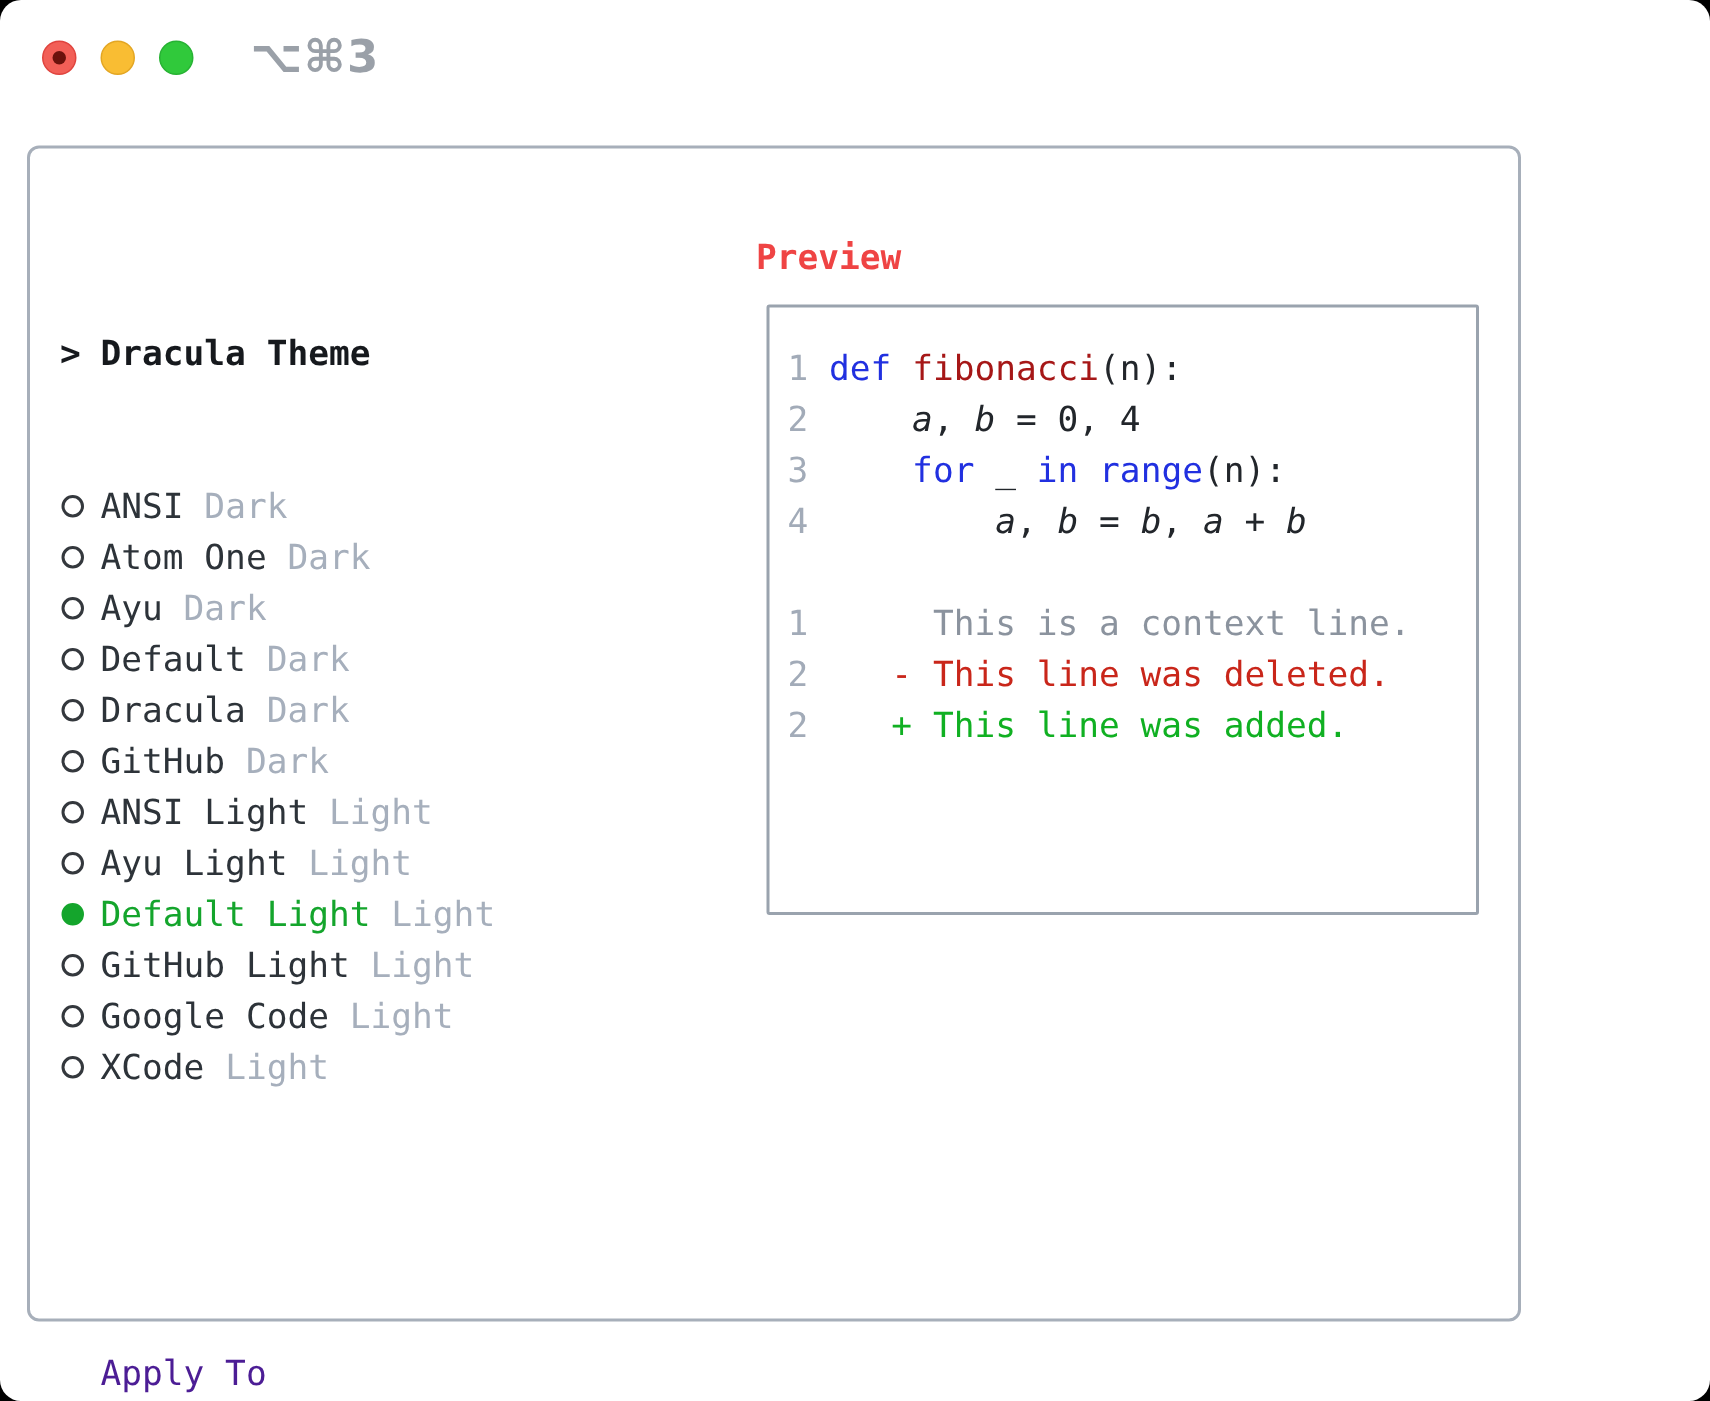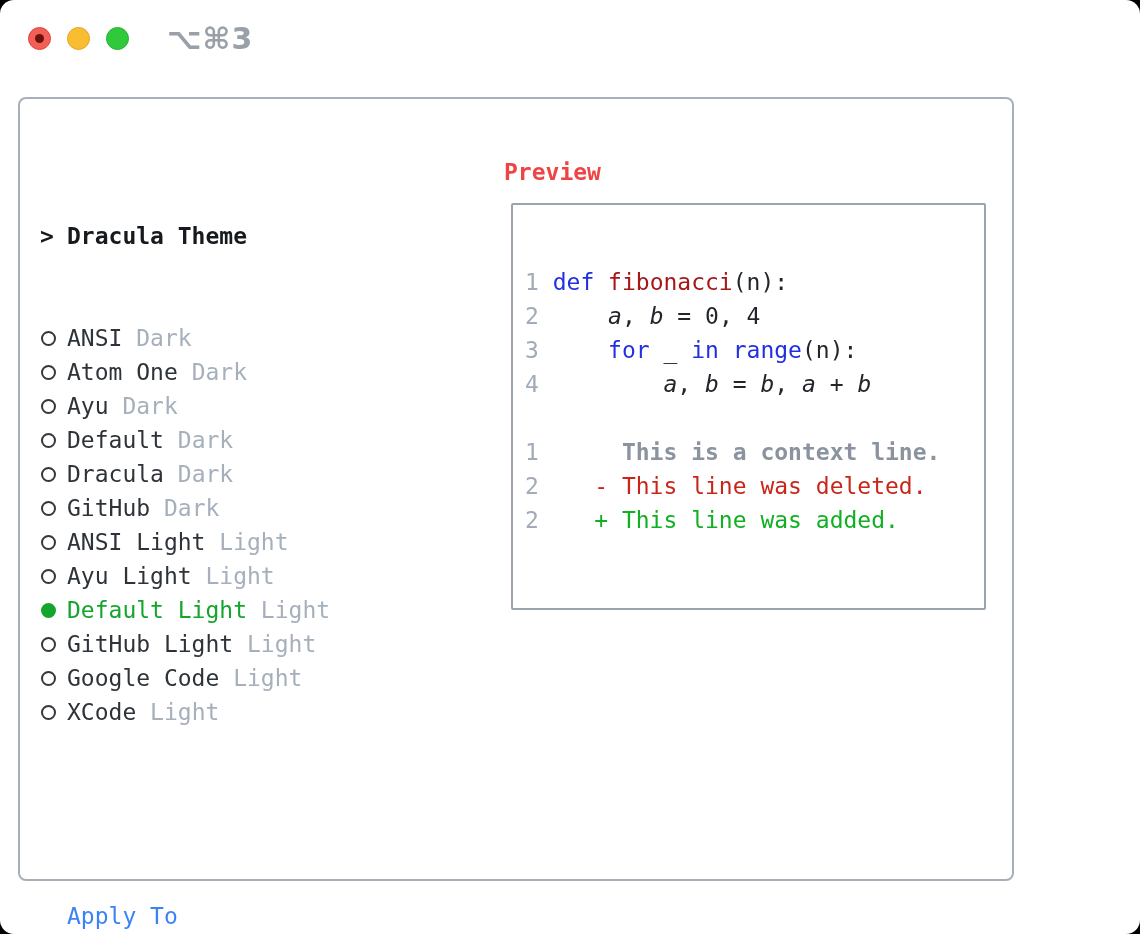--- a/index.html
+++ b/index.html
@@ -44,42 +44,42 @@
   }
   .row { height: 34px; }
   .mk { display: inline-block; width: 27px; vertical-align: top; }
   .mk .cursor { font-weight: bold; color: #16191d; }
   .radio {
     display: inline-block; width: 15px; height: 15px; border-radius: 50%;
     border: 2px solid #34383d; margin-left: 1px; margin-top: 9px;
   }
   .radio.sel { border-color: var(--selected-green); background: var(--selected-green); }
   .hdr { font-weight: bold; color: #16191d; }
-  .subhdr { color: #3b82f6; margin-top: 35px; }
+  .subhdr { color: #4c1d95; margin-top: 35px; }
   .theme-name { color: var(--item-text); }
   .item.sel .theme-name { color: var(--selected-green); text-align: center; }
   .theme-variant { color: var(--muted); }
 
   
   .preview-title {
     position: absolute; left: 484px; top: 56px;
     font-size: 23px; line-height: 34px; font-weight: bold; color: #ef4444;
   }
   .preview-box {
     position: absolute; left: 491px; top: 104px; width: 475px; height: 407px;
     border: 2px solid var(--border-preview, #9aa3ae); border-radius: 2px;
     background: #fff; overflow: hidden;
   }
-  .preview-inner { padding: 60px 0 0 12px; }
+  .preview-inner { padding: 24px 0 0 12px; }
   .pl { height: 34px; line-height: 34px; font-size: 23px; white-space: pre; }
   .lnum { display: inline-block; width: 2ch; color: var(--line-number); }
   .tk-keyword  { color: var(--keyword); }
   .tk-function { color: var(--function); }
   .tk-text     { color: var(--text); }
-  .tk-context  { color: var(--context); font-weight: bold; }
+  .tk-context  { color: var(--context); }
   .tk-deleted  { color: var(--deleted); text-align: right; }
   .tk-added    { color: var(--added); }
   .it { font-style: italic; }
 </style>
 </head>
 <body>
 
 <div class="window">
 
   <div class="titlebar">

